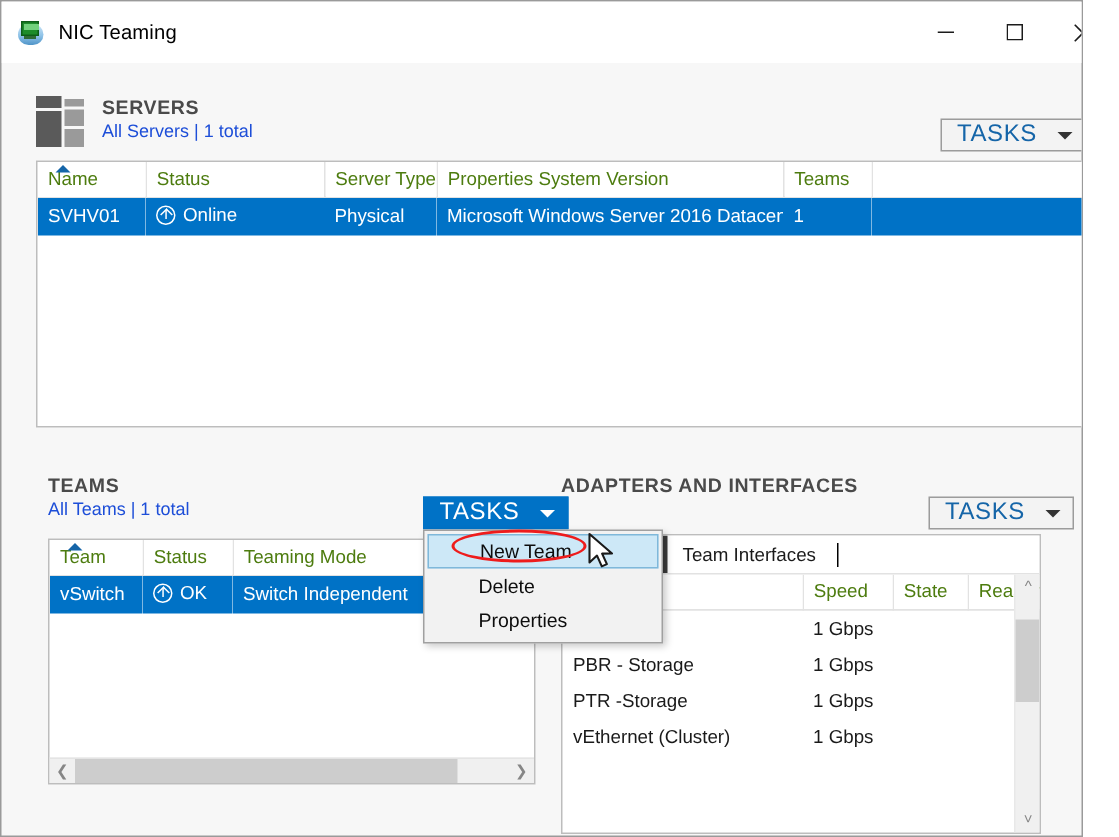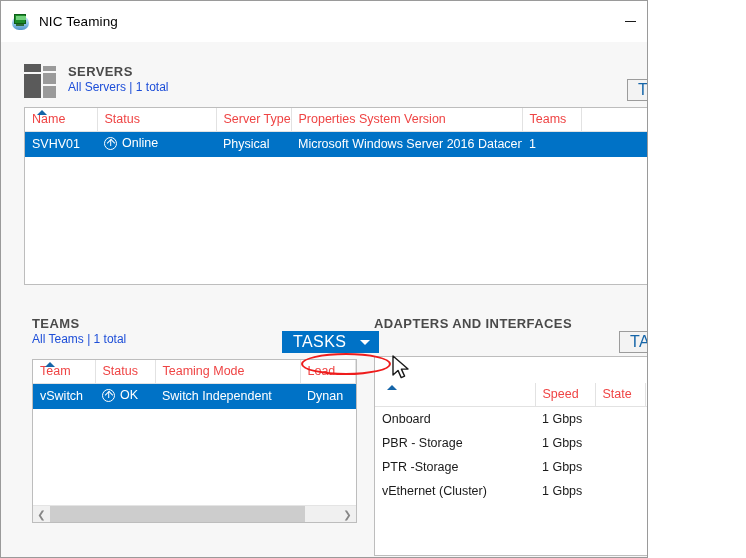--- a/index.html
+++ b/index.html
@@ -5,21 +5,21 @@
   * { box-sizing: border-box; }
   html, body {
     margin: 0; padding: 0;
     width: 746px; height: 558px;
     font-family: "Liberation Sans", sans-serif;
     overflow: hidden;
     background: #ffffff;
   }
   #app {
     position: relative;
-    width: 648px; height: 558px;
+    width: 722px; height: 558px;
     background: #f7f7f7;
     border: 1px solid #9a9a9a;
     overflow: hidden;
   }
 
   
   .titlebar {
     position: absolute; top: 0; left: 0;
     width: 744px; height: 41px;
     background: #ffffff;
@@ -101,21 +101,21 @@
   .panel {
     position: absolute;
     background: #ffffff;
     border: 1px solid #bdbdbd;
     overflow: hidden;
   }
   table.grid { border-collapse: collapse; width: 100%; table-layout: fixed; }
   table.grid th {
     font-weight: normal;
     font-size: 12.5px;
-    color: #ef4444;
+    color: #4d7c0f;
     text-align: left;
     padding: 4px 6px 5px 7px;
     background: #ffffff;
     border-right: 1px solid #e2e2e2;
     border-bottom: 1px solid #e2e2e2;
     position: relative;
     white-space: nowrap;
   }
   table.grid th.sorted::before {
     content: "";
@@ -365,20 +365,29 @@
   </div>
 
   <div style="position:absolute; left:618px; top:330px;">
     <div class="tasks-btn">
       <span>TASKS</span>
       <span class="caret"></span>
     </div>
   </div>
 
   <div class="panel" style="left:373px; top:355px; width:320px; height:200px;">
+    <div class="tabbar">
+      <div class="tab active">
+        <span>Adapters</span>
+      </div>
+      <div class="tab">
+        <span>Team Interfaces</span>
+      </div>
+      <div class="tab-caret"></div>
+    </div>
 
     <div style="position:absolute; left:0; top:26px; right:0; bottom:0; overflow:hidden;">
       <table class="grid">
         <colgroup>
           <col style="width:160px">
             <col style="width:60px">
             <col style="width:50px">
             <col style="width:50px">
         </colgroup>
         <thead>
@@ -424,20 +433,31 @@
     </div>
   </div>
 
   <div style="position:absolute; left:281px; top:330px; z-index:20;">
     <div class="tasks-btn active">
       <span>TASKS</span>
       <span class="caret"></span>
     </div>
   </div>
 
+  <div class="ctxmenu" style="left:281px; top:352px; width:160px; z-index:25;">
+    <div class="ctxitem highlight">
+      <span>New Team</span>
+    </div>
+    <div class="ctxitem">
+      <span>Delete</span>
+    </div>
+    <div class="ctxitem">
+      <span>Properties</span>
+    </div>
+  </div>
 
   <div class="annot-ellipse" style="left:300px; top:352px; width:90px; height:22px; z-index:30;"></div>
 
   <svg class="cursor" style="left:391px; top:354px; z-index:35;" width="20" height="28" viewBox="0 0 20 28">
     <path d="M1,1 L1,20 L6,15.4 L9.2,22.6 L12.6,21.1 L9.4,14.1 L16,14 Z" fill="#ffffff" stroke="#1a1a1a" stroke-width="1.4" stroke-linejoin="round"></path>
   </svg>
 
 </div>
 
 </body></html>

